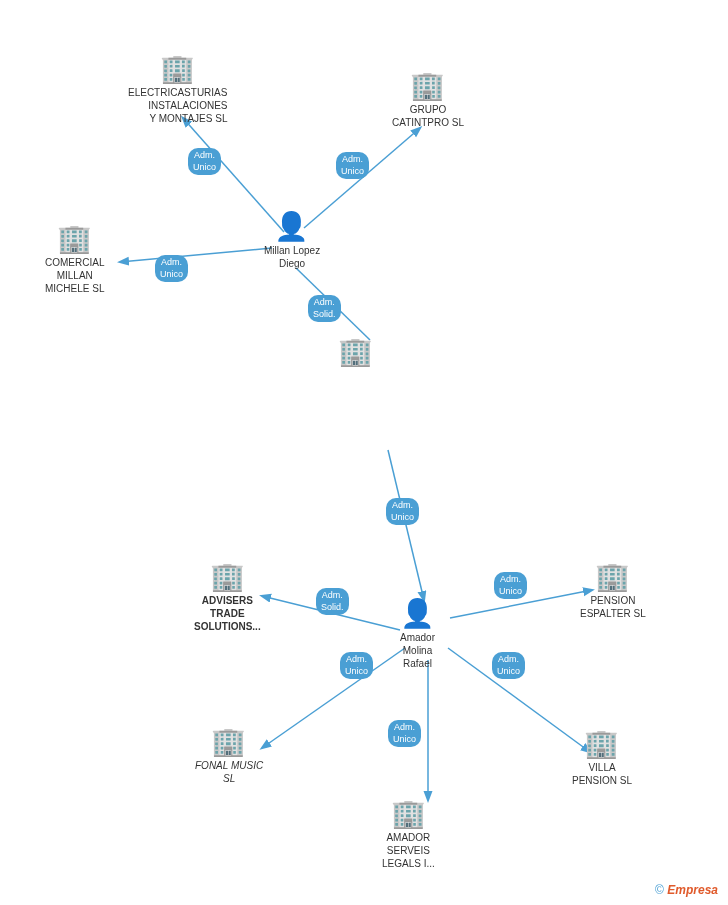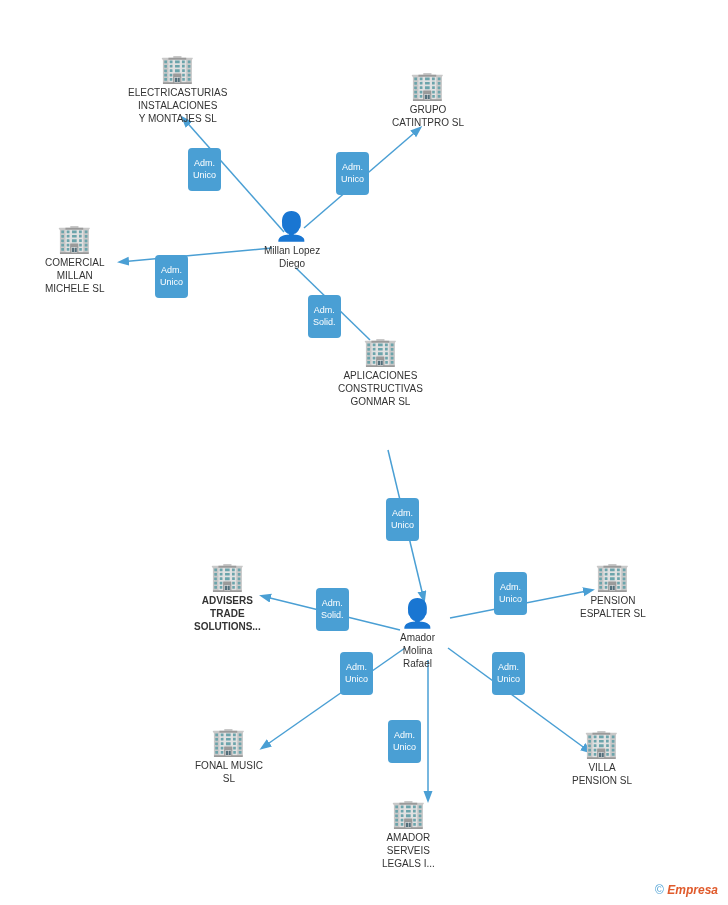--- a/index.html
+++ b/index.html
@@ -47,22 +47,22 @@
       color: #333;
       margin-top: 3px;
       line-height: 1.3;
       text-align: center;
       white-space: nowrap;
     }
     .badge {
       background: #4a9fd4;
       color: #fff;
       font-size: 9px;
-      padding: 10px 5px;
-      border-radius: 4px;
+      padding: 2px 5px;
+      border-radius: 10px;
       text-align: center;
       line-height: 1.3;
       white-space: nowrap;
     }
     .badge-container {
       position: absolute;
     }
     .watermark {
       position: absolute;
       bottom: 8px;
@@ -102,21 +102,21 @@
 
     <defs>
       <marker id="arrow" markerWidth="8" markerHeight="8" refX="6" refY="3" orient="auto">
         <path d="M0,0 L0,6 L8,3 z" fill="#4a9fd4"></path>
       </marker>
     </defs>
   </svg>
 
   <div class="node" style="left:128px; top:55px;">
     <div class="building-icon gray">🏢</div>
-    <div class="node-label" style="white-space:pre-line;">ELECTRICASTURIAS
+    <div class="node-label" style="white-space:pre-line;text-align:right;">ELECTRICASTURIAS
 INSTALACIONES
 Y MONTAJES SL</div>
   </div>
 
   <div class="node" style="left:392px; top:72px;">
     <div class="building-icon gray">🏢</div>
     <div class="node-label" style="white-space:pre-line;">GRUPO
 CATINTPRO SL</div>
   </div>
 
@@ -128,23 +128,20 @@
   </div>
 
   <div class="node" style="left:264px; top:213px;">
     <div class="person-icon">👤</div>
     <div class="node-label" style="white-space:pre-line;">Millan Lopez
 Diego</div>
   </div>
 
   <div class="node" style="left:338px; top:338px;">
     <div class="building-icon orange">🏢</div>
-    <div class="node-label" style="white-space:pre-line;">APLICACIONES
-CONSTRUCTIVAS
-GONMAR SL</div>
   </div>
 
   <div class="node" style="left:400px; top:600px;">
     <div class="person-icon">👤</div>
     <div class="node-label" style="white-space:pre-line;">Amador
 Molina
 Rafael</div>
   </div>
 
   <div class="node" style="left:194px; top:563px;">
@@ -155,21 +152,21 @@
   </div>
 
   <div class="node" style="left:580px; top:563px;">
     <div class="building-icon gray">🏢</div>
     <div class="node-label" style="white-space:pre-line;text-align:center;">PENSION
 ESPALTER SL</div>
   </div>
 
   <div class="node" style="left:195px; top:728px;">
     <div class="building-icon gray">🏢</div>
-    <div class="node-label" style="white-space:pre-line;">FONAL MUSIC
+    <div class="node-label" style="white-space:pre-line;font-style:italic;">FONAL MUSIC
 SL</div>
   </div>
 
   <div class="node" style="left:572px; top:730px;">
     <div class="building-icon gray">🏢</div>
     <div class="node-label" style="white-space:pre-line;">VILLA
 PENSION SL</div>
   </div>
 
   <div class="node" style="left:382px; top:800px;">

